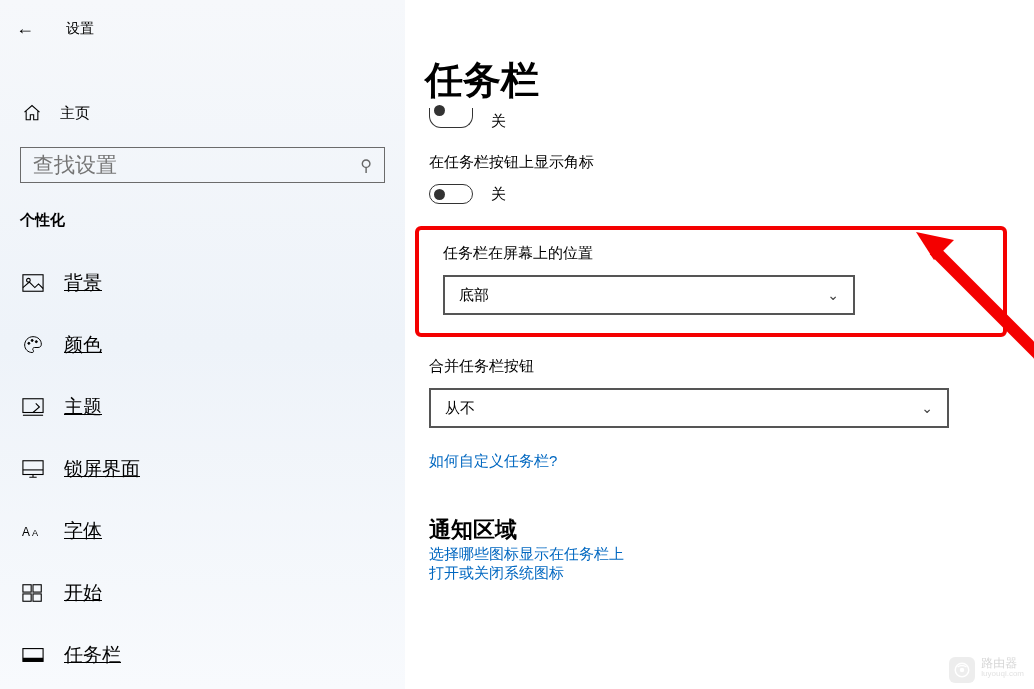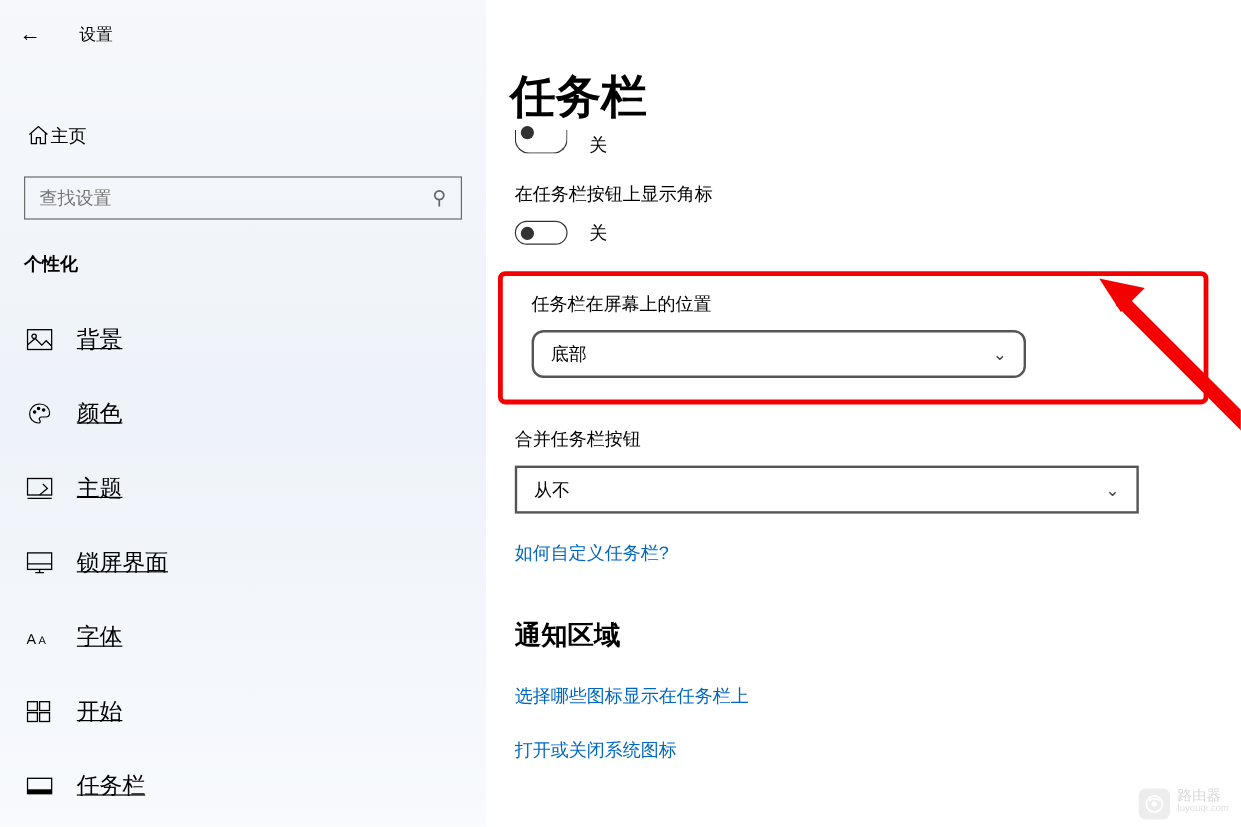--- a/index.html
+++ b/index.html
@@ -1,51 +1,51 @@
 <!DOCTYPE html>
 <html><head>
   <meta charset="utf-8">
   <style>
     * { margin: 0; padding: 0; box-sizing: border-box; font-family: "Microsoft YaHei", "Segoe UI", sans-serif; }
     body { width: 1034px; height: 689px; background: #fff; overflow: hidden; position: relative; }
     .sidebar { position: absolute; left: 0; top: 0; width: 405px; height: 689px; background: linear-gradient(180deg, #f6f8fb 0%, #eef3f9 50%, #f8fafd 100%); }
     .header { display: flex; align-items: center; padding: 18px 16px; gap: 32px; }
     .back-arrow { font-size: 18px; color: #000; }
     .settings-title { font-size: 14px; color: #000; }
-    .home-row { display: flex; align-items: center; padding: 10px 22px; margin-top: 36px; text-align: right; }
+    .home-row { display: flex; align-items: center; padding: 10px 22px; gap: 18px; margin-top: 36px; text-align: right; }
     .home-icon { width: 20px; height: 20px; }
     .home-label { font-size: 15px; color: #000; }
     .search-box { margin: 14px 20px 0 20px; border: 1px solid #6b6b6b; height: 36px; display: flex; align-items: center; padding: 0 12px; justify-content: space-between; }
-    .search-box input { border: none; outline: none; background: transparent; font-size: 15px; color: #555; width: 90%; font-family: inherit; }
+    .search-box input { border: none; outline: none; background: transparent; font-size: 21px; color: #555; width: 90%; font-family: inherit; }
     .search-icon { font-size: 16px; color: #666; }
     .category-title { font-weight: 700; font-size: 15px; padding: 28px 20px 10px 20px; color: #000; }
     .nav-list { margin-top: 12px; }
     .nav-item { display: flex; align-items: center; padding: 18px 22px; gap: 20px; }
     .nav-icon { width: 22px; height: 20px; stroke: #000; stroke-width: 1.2; fill: none; }
     .nav-label { font-size: 19px; color: #000; text-decoration: underline; }
     .main { position: absolute; left: 405px; top: 0; right: 0; height: 689px; background: #fff; padding: 55px 40px 20px 20px; }
     .page-title { font-size: 38px; font-weight: 600; color: #000; margin-left: 0; margin-bottom: 4px; }
     .toggle-row { display: flex; align-items: center; gap: 18px; margin-top: 6px; margin-bottom: 22px; margin-left: 4px; }
     .toggle { width: 44px; height: 20px; border: 1.5px solid #333; border-radius: 12px; position: relative; }
     .toggle.off .knob { position: absolute; left: 4px; top: 3.5px; width: 11px; height: 11px; border-radius: 50%; background: #333; }
     .toggle-half { width: 44px; height: 20px; border-bottom-left-radius: 12px; border-bottom-right-radius: 12px; border: 1.5px solid #333; border-top: none; position: relative; margin-top: -8px; }
     .toggle-half .knob { position: absolute; left: 4px; top: -3px; width: 11px; height: 11px; border-radius: 50%; background: #333; }
     .toggle-label { font-size: 15px; color: #000; }
     .setting-label { font-size: 15px; color: #000; margin-bottom: 12px; margin-left: 4px; }
     .dropdown { border: 2px solid #555; height: 40px; display: flex; align-items: center; justify-content: space-between; padding: 0 14px; font-size: 15px; color: #000; }
-    .dropdown.small { width: 412px; margin-left: 4px; border-radius: 10px; }
+    .dropdown.small { width: 412px; margin-left: 4px; }
     .dropdown.full { width: 520px; margin-left: 4px; }
     .chevron { font-size: 14px; color: #444; }
     .highlight-box { border: 4px solid #f40000; border-radius: 6px; padding: 14px 14px 18px 14px; margin-left: -10px; margin-bottom: 20px; width: 592px; }
     .highlight-box .setting-label { margin-left: 10px; }
     .highlight-box .dropdown.small { margin-left: 10px; }
     .arrow-annotation { position: absolute; right: -20px; top: 220px; pointer-events: none; }
     .link { color: #0067c0; font-size: 15px; margin-left: 4px; display: inline-block; margin-top: 24px; }
     .section-title { font-size: 22px; font-weight: 600; color: #000; margin-left: 4px; margin-top: 44px; }
-    .link2 { color: #0067c0; font-size: 15px; margin-left: 4px; display: block; margin-top: 26px; }
+    .link2 { color: #0067c0; font-size: 15px; margin-left: 4px; display: block; }
     .watermark { position: absolute; right: 10px; bottom: 6px; display: flex; align-items: flex-start; gap: 6px; opacity: 0.35; }
     .watermark-icon { width: 26px; height: 26px; border-radius: 6px; background: #ccc; display: flex; align-items: center; justify-content: center; }
     .watermark-text { font-size: 12px; color: #888; line-height: 1; }
     .watermark-sub { font-size: 8px; color: #aaa; }
   </style>
 </head>
 <body>
 
 <div class="sidebar">
   <div class="header">

